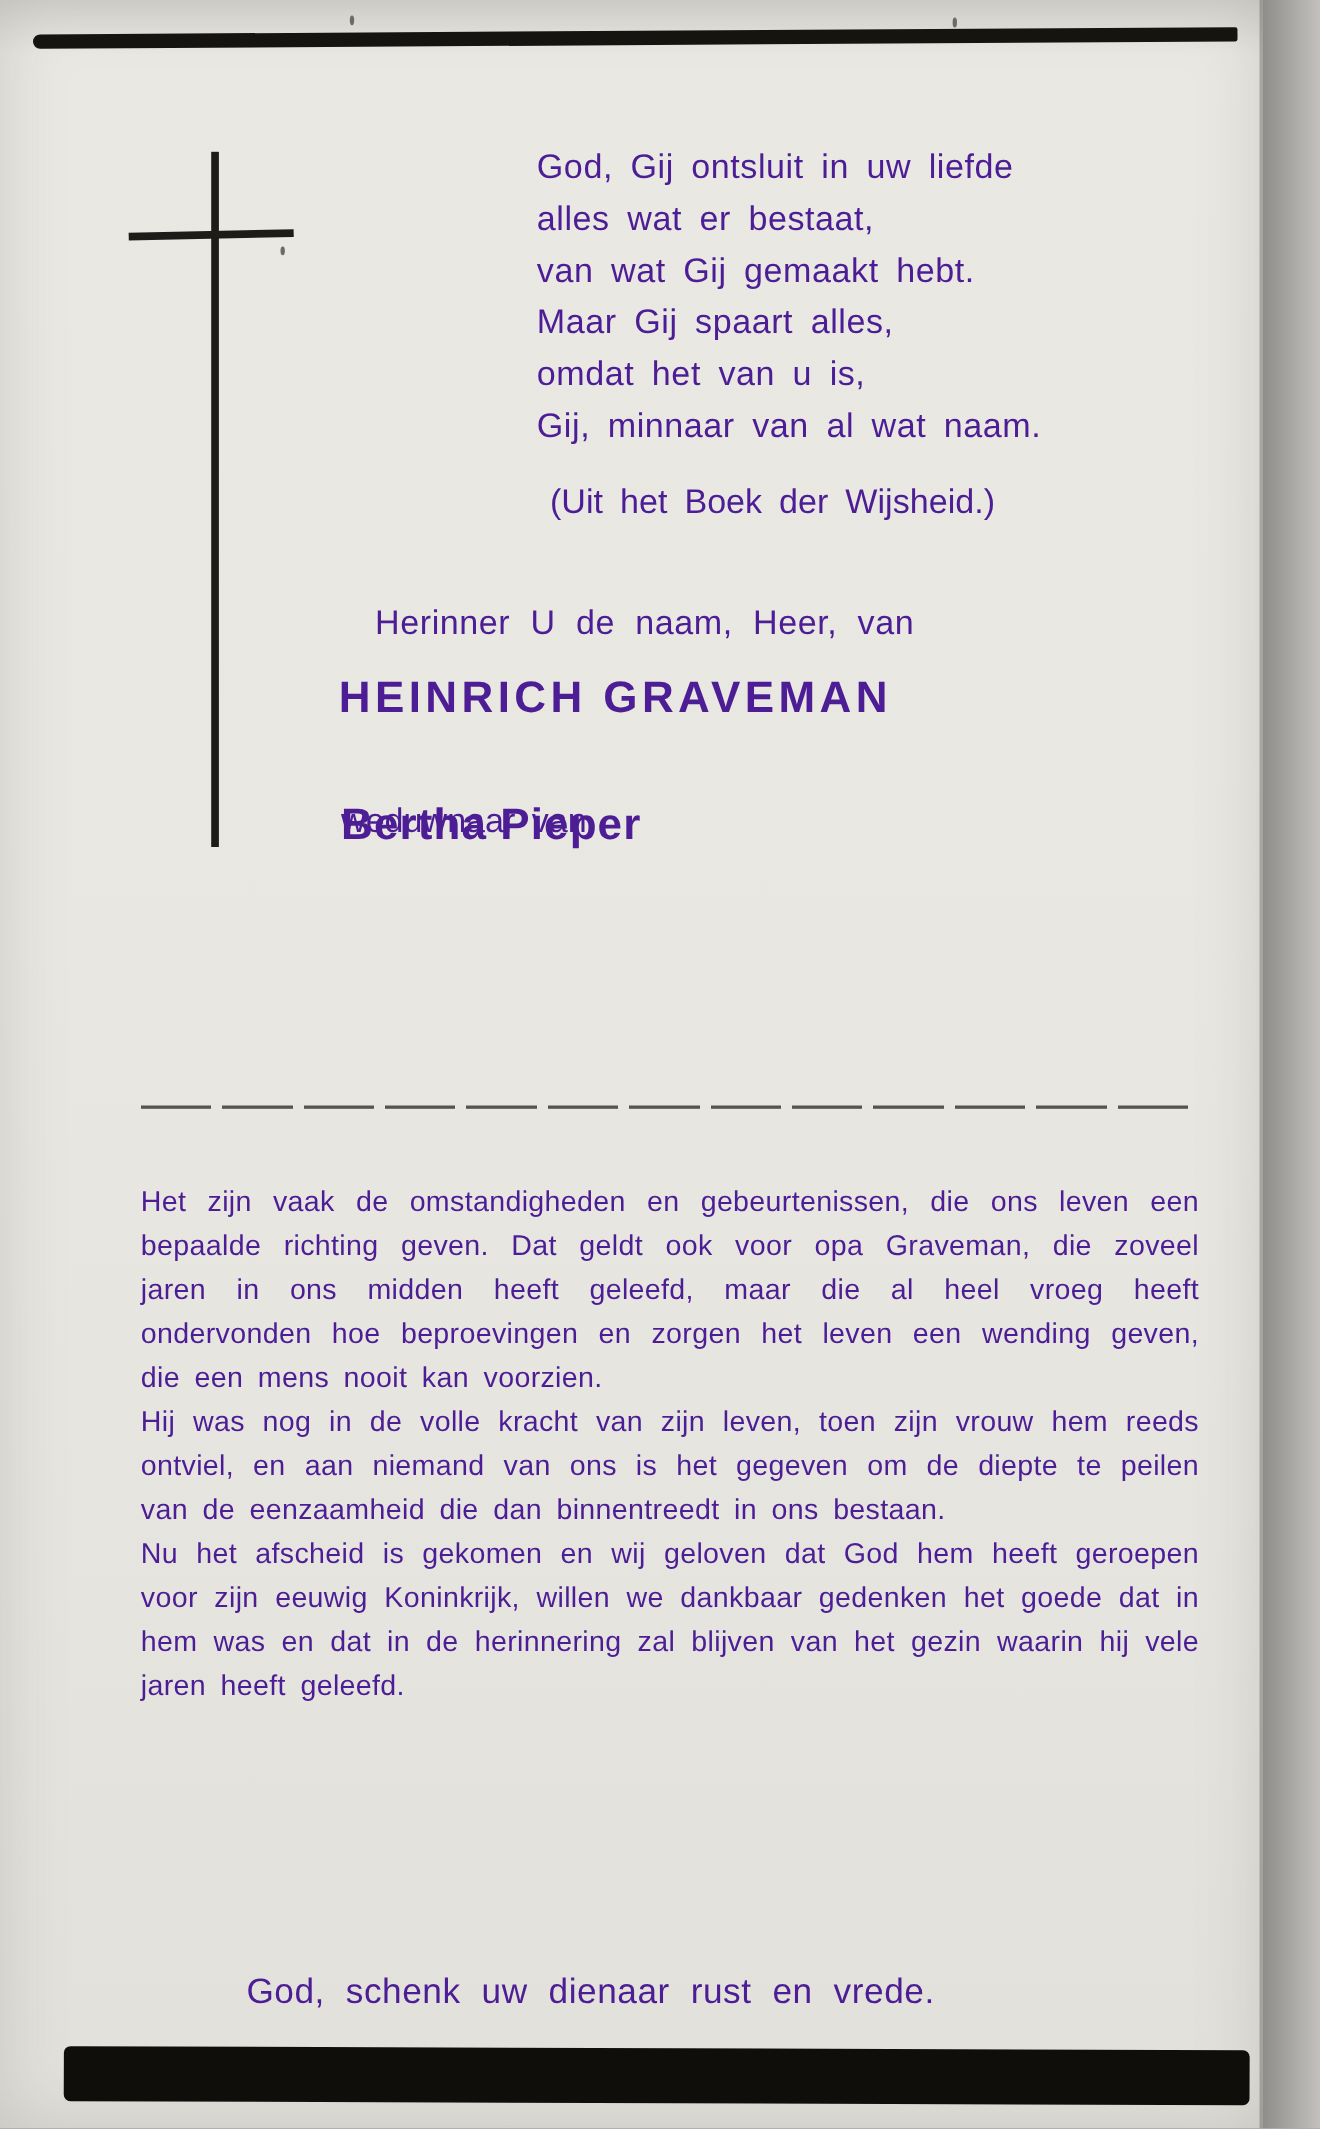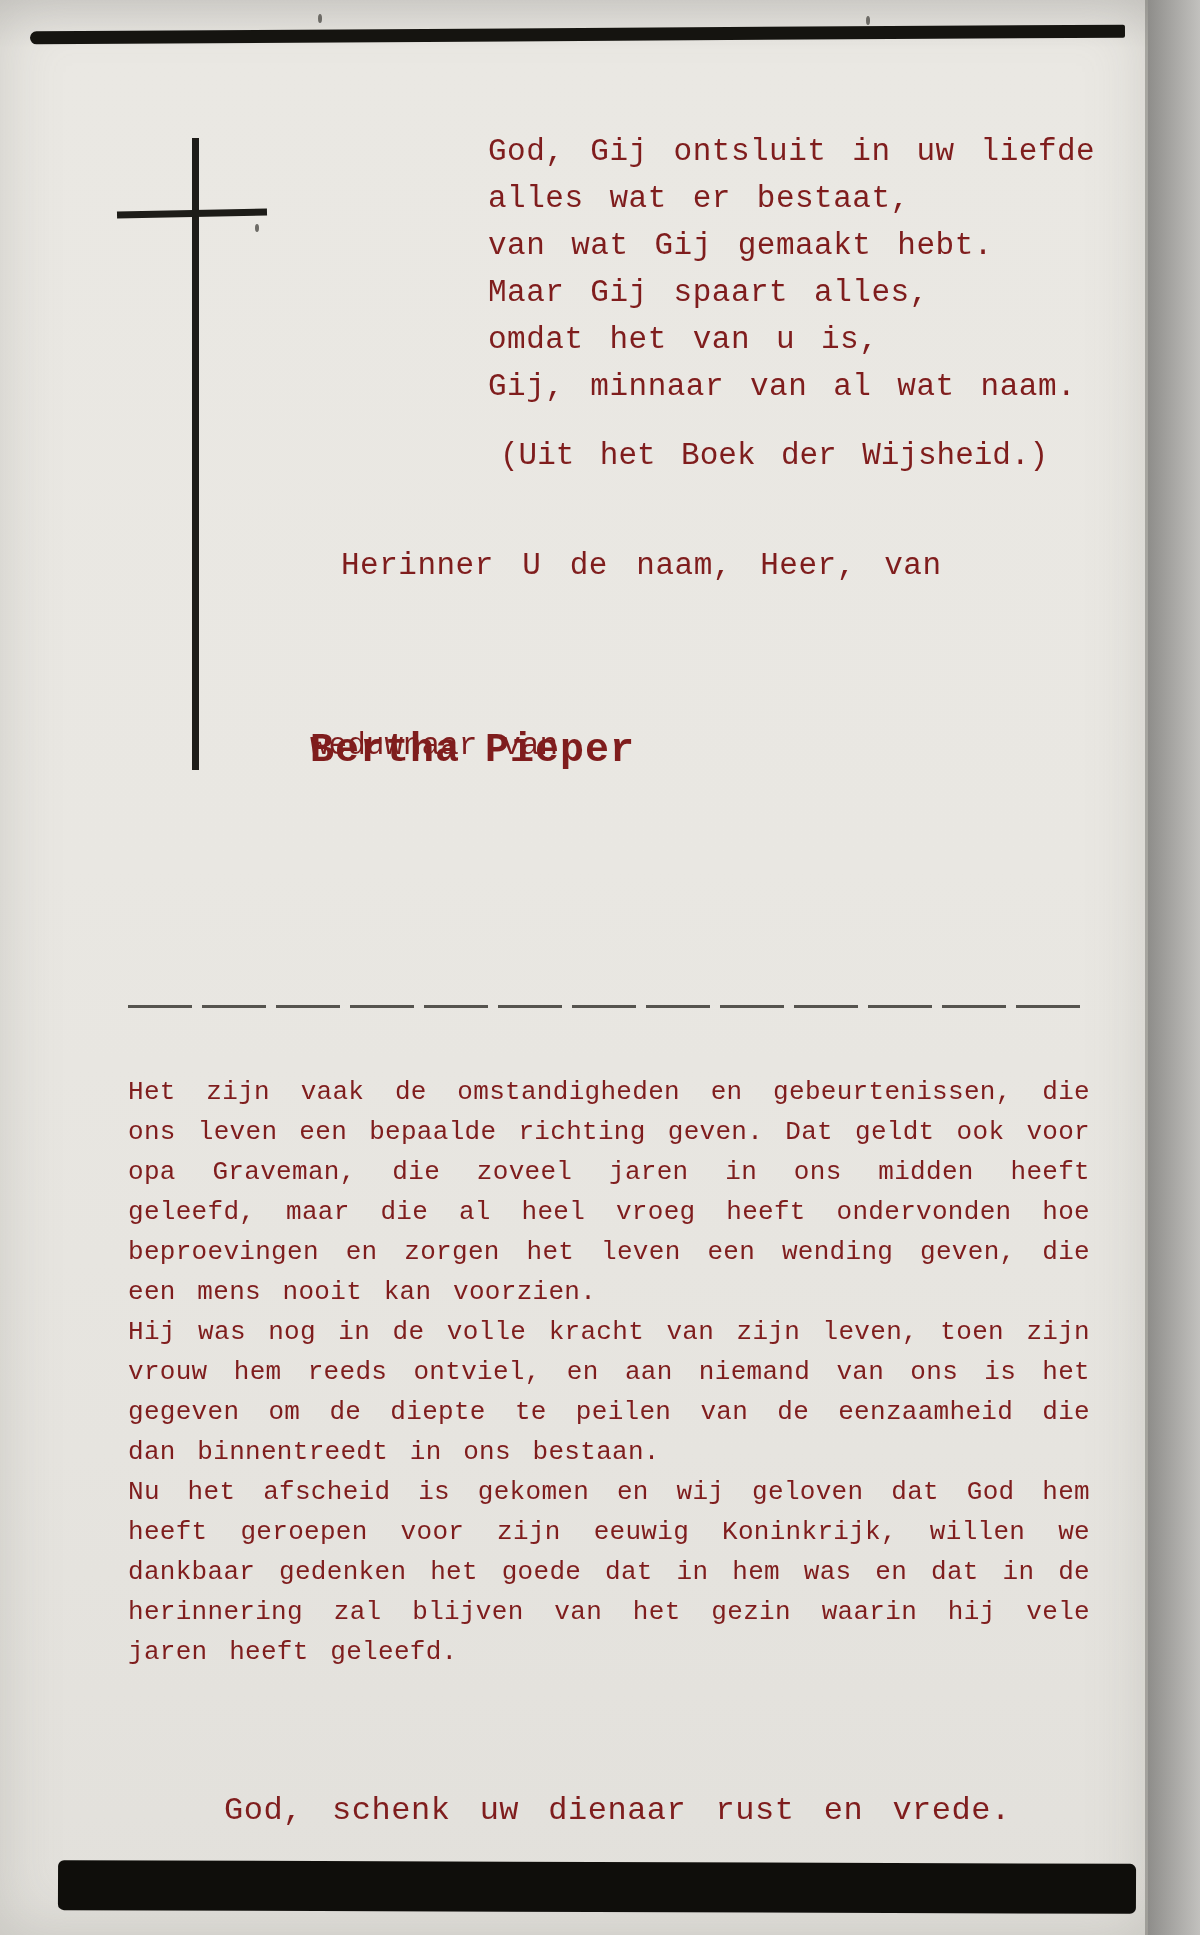--- a/index.html
+++ b/index.html
@@ -1,20 +1,20 @@
 <!DOCTYPE html>
 <html><head>
 <meta charset="utf-8">
 <style>
   html,body { margin:0; padding:0; background:#9a9996; }
   .page {
     position:relative; width:1200px; height:1935px; overflow:hidden;
     background:#c9c8c5;
-    font-family:Liberation Mono, monospace;
-    color:#7f1d1d;
+    font-family:Liberation Sans, sans-serif;
+    color:#4c1d95;
   }
   
   .paper {
     position:absolute; left:0; top:0; width:1148px; height:1935px;
     background:linear-gradient(180deg,#d9d7d3 0,#eae8e3 2.5%,#e9e7e2 45%,#e6e4df 75%,#e2e0db 100%);
     box-shadow:inset 0 0 60px rgba(120,118,112,.25);
   }
   
   .right-band {
     position:absolute; right:0; top:0; width:52px; height:1935px;
@@ -122,20 +122,21 @@
     <div>alles wat er bestaat,</div>
     <div>van wat Gij gemaakt hebt.</div>
     <div>Maar Gij spaart alles,</div>
     <div>omdat het van u is,</div>
     <div>Gij, minnaar van al wat naam.</div>
   </div>
 
   <div class="quote-source">(Uit het Boek der Wijsheid.)</div>
 
   <div class="dedication-intro">Herinner U de naam, Heer, van</div>
+  <div class="deceased-name">HEINRICH GRAVEMAN</div>
   <div class="relation">weduwnaar van</div>
   <div class="spouse">Bertha Pieper</div>
 
 
   <div class="separator"></div>
 
   <div class="memorial">
     <p>Het zijn vaak de omstandigheden en gebeurtenissen, die ons leven een bepaalde richting geven. Dat geldt ook voor opa Graveman, die zoveel jaren in ons midden heeft geleefd, maar die al heel vroeg heeft ondervonden hoe beproevingen en zorgen het leven een wending geven, die een mens nooit kan voorzien.</p>
     <p>Hij was nog in de volle kracht van zijn leven, toen zijn vrouw hem reeds ontviel, en aan niemand van ons is het gegeven om de diepte te peilen van de eenzaamheid die dan binnentreedt in ons bestaan.</p>
     <p>Nu het afscheid is gekomen en wij geloven dat God hem heeft geroepen voor zijn eeuwig Koninkrijk, willen we dankbaar gedenken het goede dat in hem was en dat in de herinnering zal blijven van het gezin waarin hij vele jaren heeft geleefd.</p>

